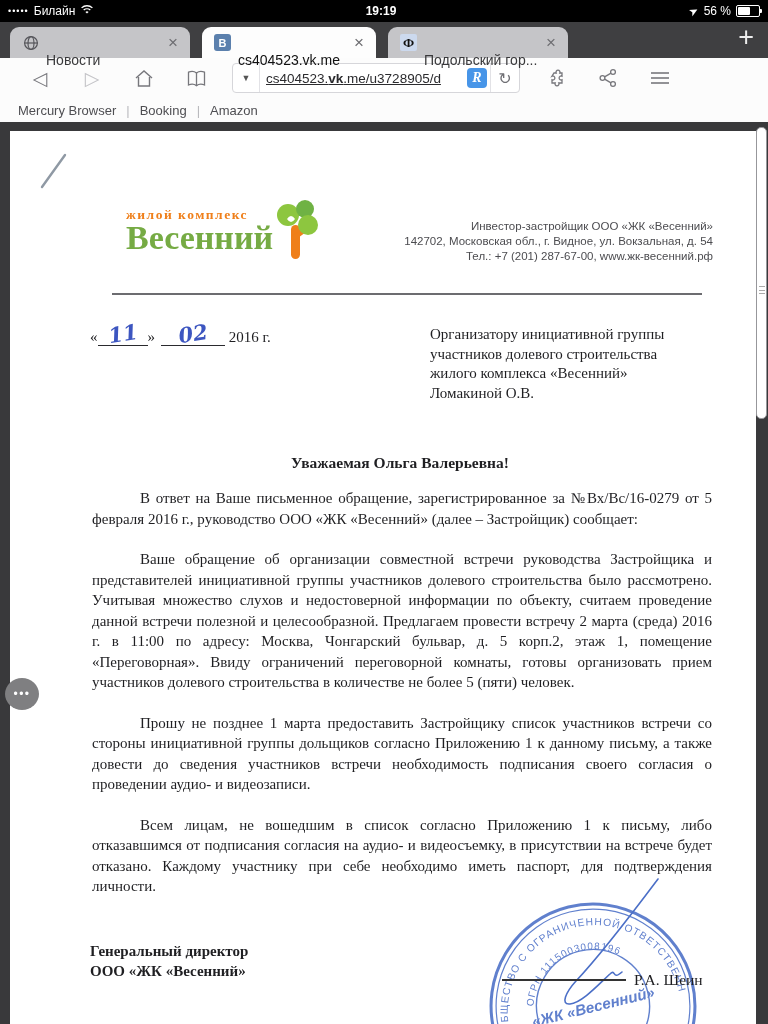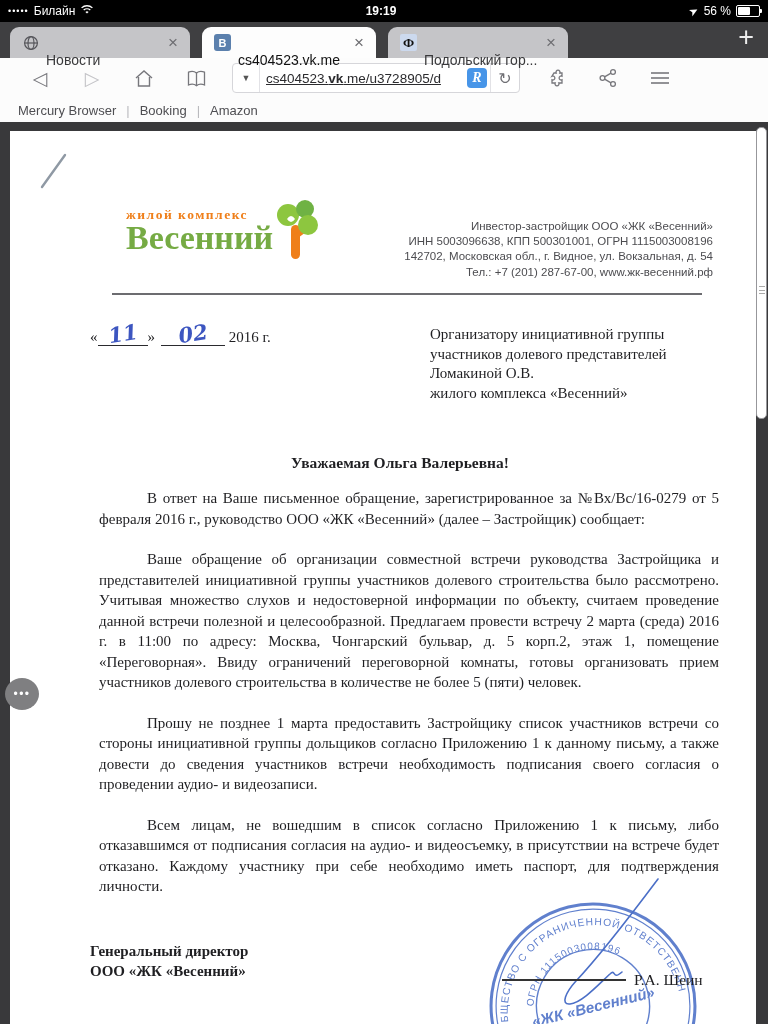--- a/index.html
+++ b/index.html
@@ -64,21 +64,21 @@
   .head-rule{position:absolute;left:102px;top:162px;width:590px;height:2px;background:#6c6c70;}
 
   .dateline{position:absolute;left:80px;top:198px;font-size:15px;}
   .slot{display:inline-block;border-bottom:1px solid #2a2a2e;position:relative;height:16px;vertical-align:bottom;}
   .slot.s1{width:50px;}
   .slot.s2{width:64px;margin-left:6px;}
   .hand{position:absolute;left:0;right:0;bottom:-1px;text-align:center;color:#3c55c0;font-style:italic;font-size:21px;font-weight:bold;transform:rotate(-9deg);font-family:"DejaVu Serif",serif;}
   .recipient{position:absolute;left:420px;top:194px;width:285px;font-size:15px;line-height:1.3;}
 
   .salutation{position:absolute;left:80px;top:323px;width:620px;text-align:center;font-weight:bold;font-size:15.5px;}
-  .bodytext{position:absolute;left:89px;top:357px;width:620px;font-size:15px;line-height:20.5px;text-align:justify;}
+  .bodytext{position:absolute;left:82px;top:357px;width:620px;font-size:15px;line-height:20.5px;text-align:justify;}
   .bodytext p{margin:0 0 20px 0;text-indent:48px;}
 
   .sign-block{position:absolute;left:80px;top:810px;font-size:15px;line-height:1.35;font-weight:bold;}
   .sig-line{position:absolute;left:492px;top:848px;width:124px;height:1.5px;background:#333;}
   .sig-name{position:absolute;left:624px;top:822px;font-size:15.5px;margin-top:18px;}
 
   .stamp{position:absolute;left:476px;top:768px;width:214px;height:214px;transform:rotate(-14deg);opacity:.88;}
   .stamp text{fill:#4b6fc7;font-family:"Liberation Sans",sans-serif;}
   .squiggle{position:absolute;left:498px;top:740px;}
 </style>
@@ -206,35 +206,34 @@
           <rect x="21" y="26" width="9" height="34" rx="4.5" fill="#ef7f1a"></rect>
           <path d="M25 38 L36 30" stroke="#ef7f1a" stroke-width="5" stroke-linecap="round"></path>
           <circle cx="18" cy="16" r="11" fill="#8dc63f"></circle>
           <circle cx="35" cy="10" r="9" fill="#6fb244"></circle>
           <circle cx="38" cy="26" r="10" fill="#8dc63f"></circle>
           <path d="M17 20 q4 -6 8 0 q-4 6 -8 0" fill="#fff"></path>
         </svg>
       </div>
       <div class="company">
         <div>Инвестор-застройщик ООО «ЖК «Весенний»</div>
-        <div>ИНН 5003096638, КПП 500301001, ОГРН 1115003008196</div>
         <div>142702, Московская обл., г. Видное, ул. Вокзальная, д. 54</div>
         <div>Тел.: +7 (201) 287-67-00, www.жк-весенний.рф</div>
       </div>
       <div class="head-rule"></div>
 
       <div class="dateline">
         <span>«</span><span class="slot s1"><span class="hand">11</span></span><span>»</span><span class="slot s2"><span class="hand">02</span></span>
         <span>2016 г.</span>
       </div>
       <div class="recipient">
         <div>Организатору инициативной группы</div>
-        <div>участников долевого представителей</div>
+        <div>участников долевого строительства</div>
+        <div>жилого комплекса «Весенний»</div>
         <div>Ломакиной О.В.</div>
-        <div>жилого комплекса «Весенний»</div>
       </div>
 
       <div class="salutation">Уважаемая Ольга Валерьевна!</div>
 
       <div class="bodytext">
         <p>В ответ на Ваше письменное обращение, зарегистрированное за №Вх/Вс/16-0279 от 5 февраля 2016 г., руководство ООО «ЖК «Весенний» (далее – Застройщик) сообщает:</p>
         <p>Ваше обращение об организации совместной встречи руководства Застройщика и представителей инициативной группы участников долевого строительства было рассмотрено. Учитывая множество слухов и недостоверной информации по объекту, считаем проведение данной встречи полезной и целесообразной. Предлагаем провести встречу 2 марта (среда) 2016 г. в 11:00 по адресу: Москва, Чонгарский бульвар, д. 5 корп.2, этаж 1, помещение «Переговорная». Ввиду ограничений переговорной комнаты, готовы организовать прием участников долевого строительства в количестве не более 5 (пяти) человек.</p>
         <p>Прошу не позднее 1 марта предоставить Застройщику список участников встречи со стороны инициативной группы дольщиков согласно Приложению 1 к данному письму, а также довести до сведения участников встречи необходимость подписания своего согласия о проведении аудио- и видеозаписи.</p>
         <p>Всем лицам, не вошедшим в список согласно Приложению 1 к письму, либо отказавшимся от подписания согласия на аудио- и видеосъемку, в присутствии на встрече будет отказано. Каждому участнику при себе необходимо иметь паспорт, для подтверждения личности.</p>
       </div>

